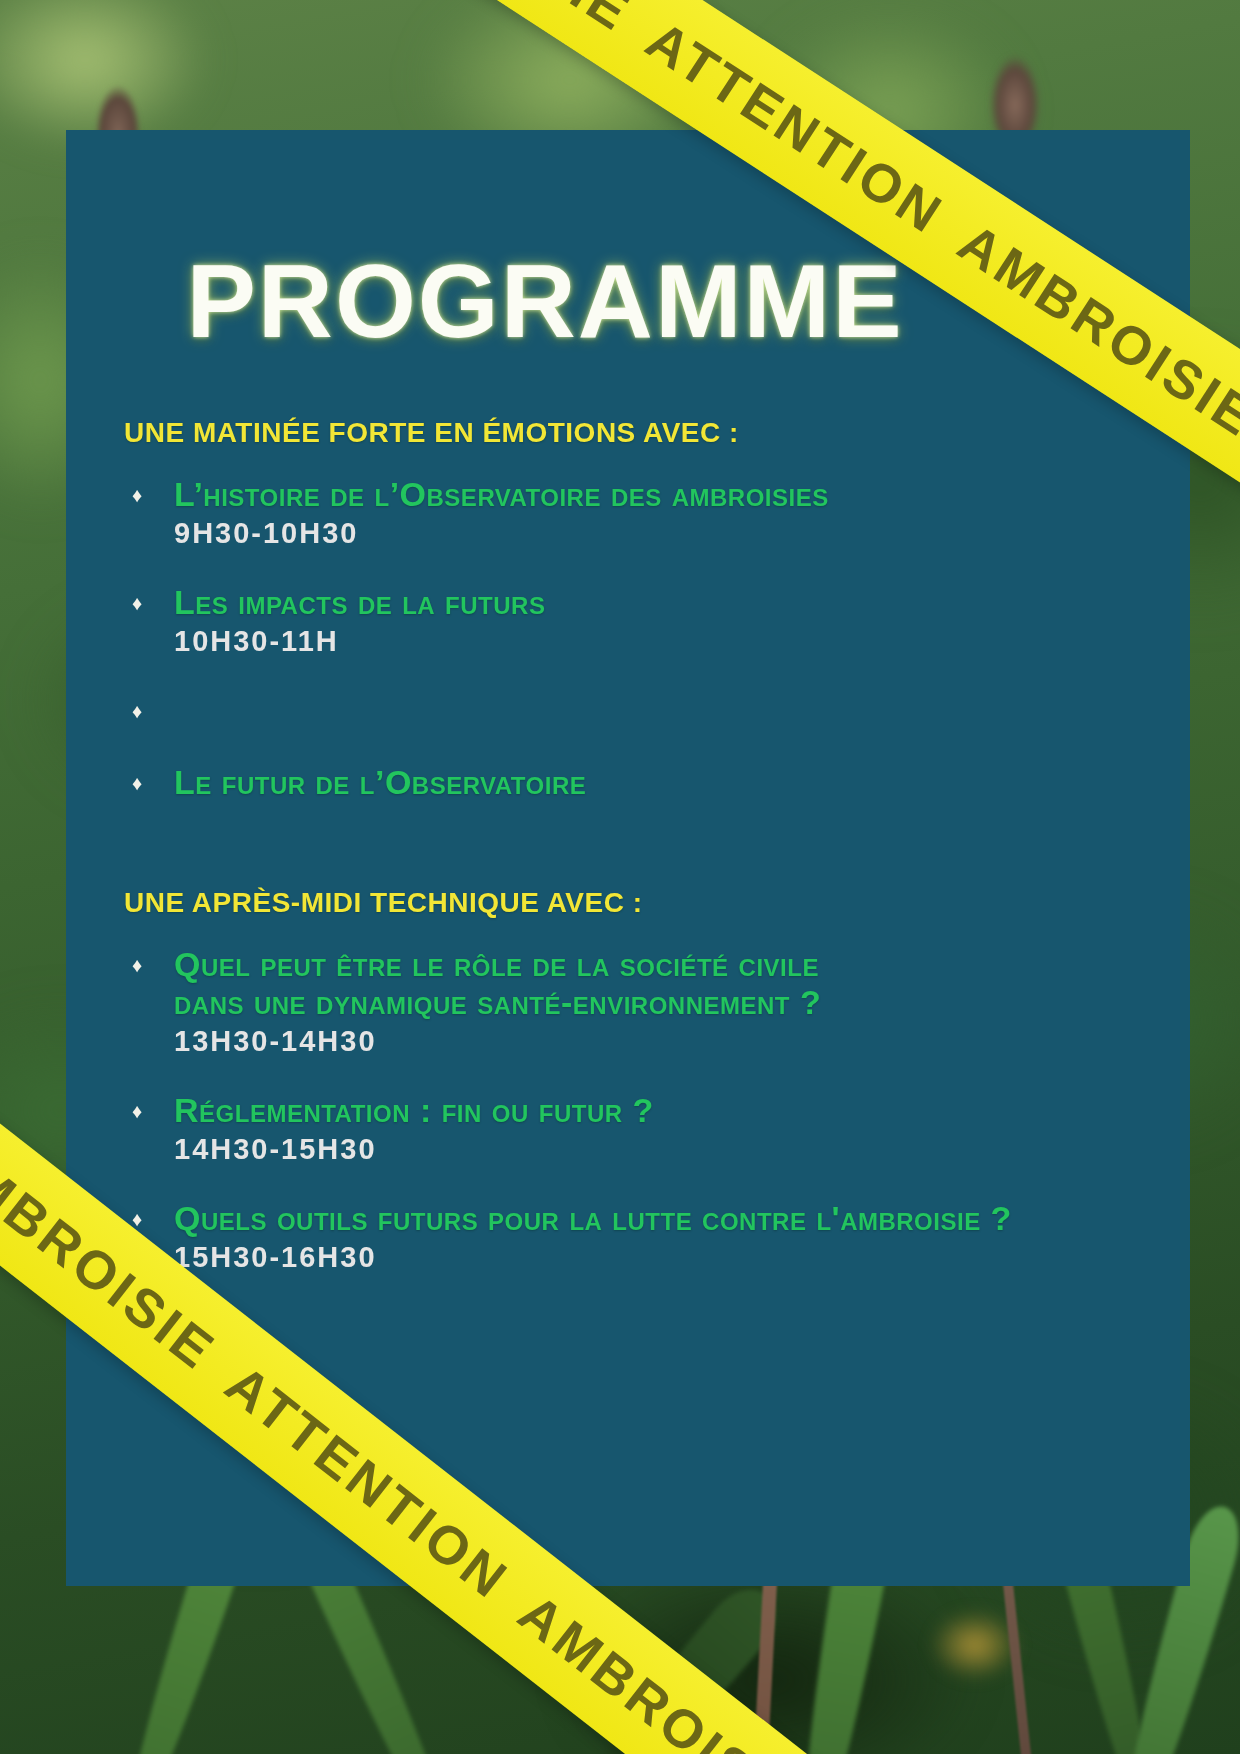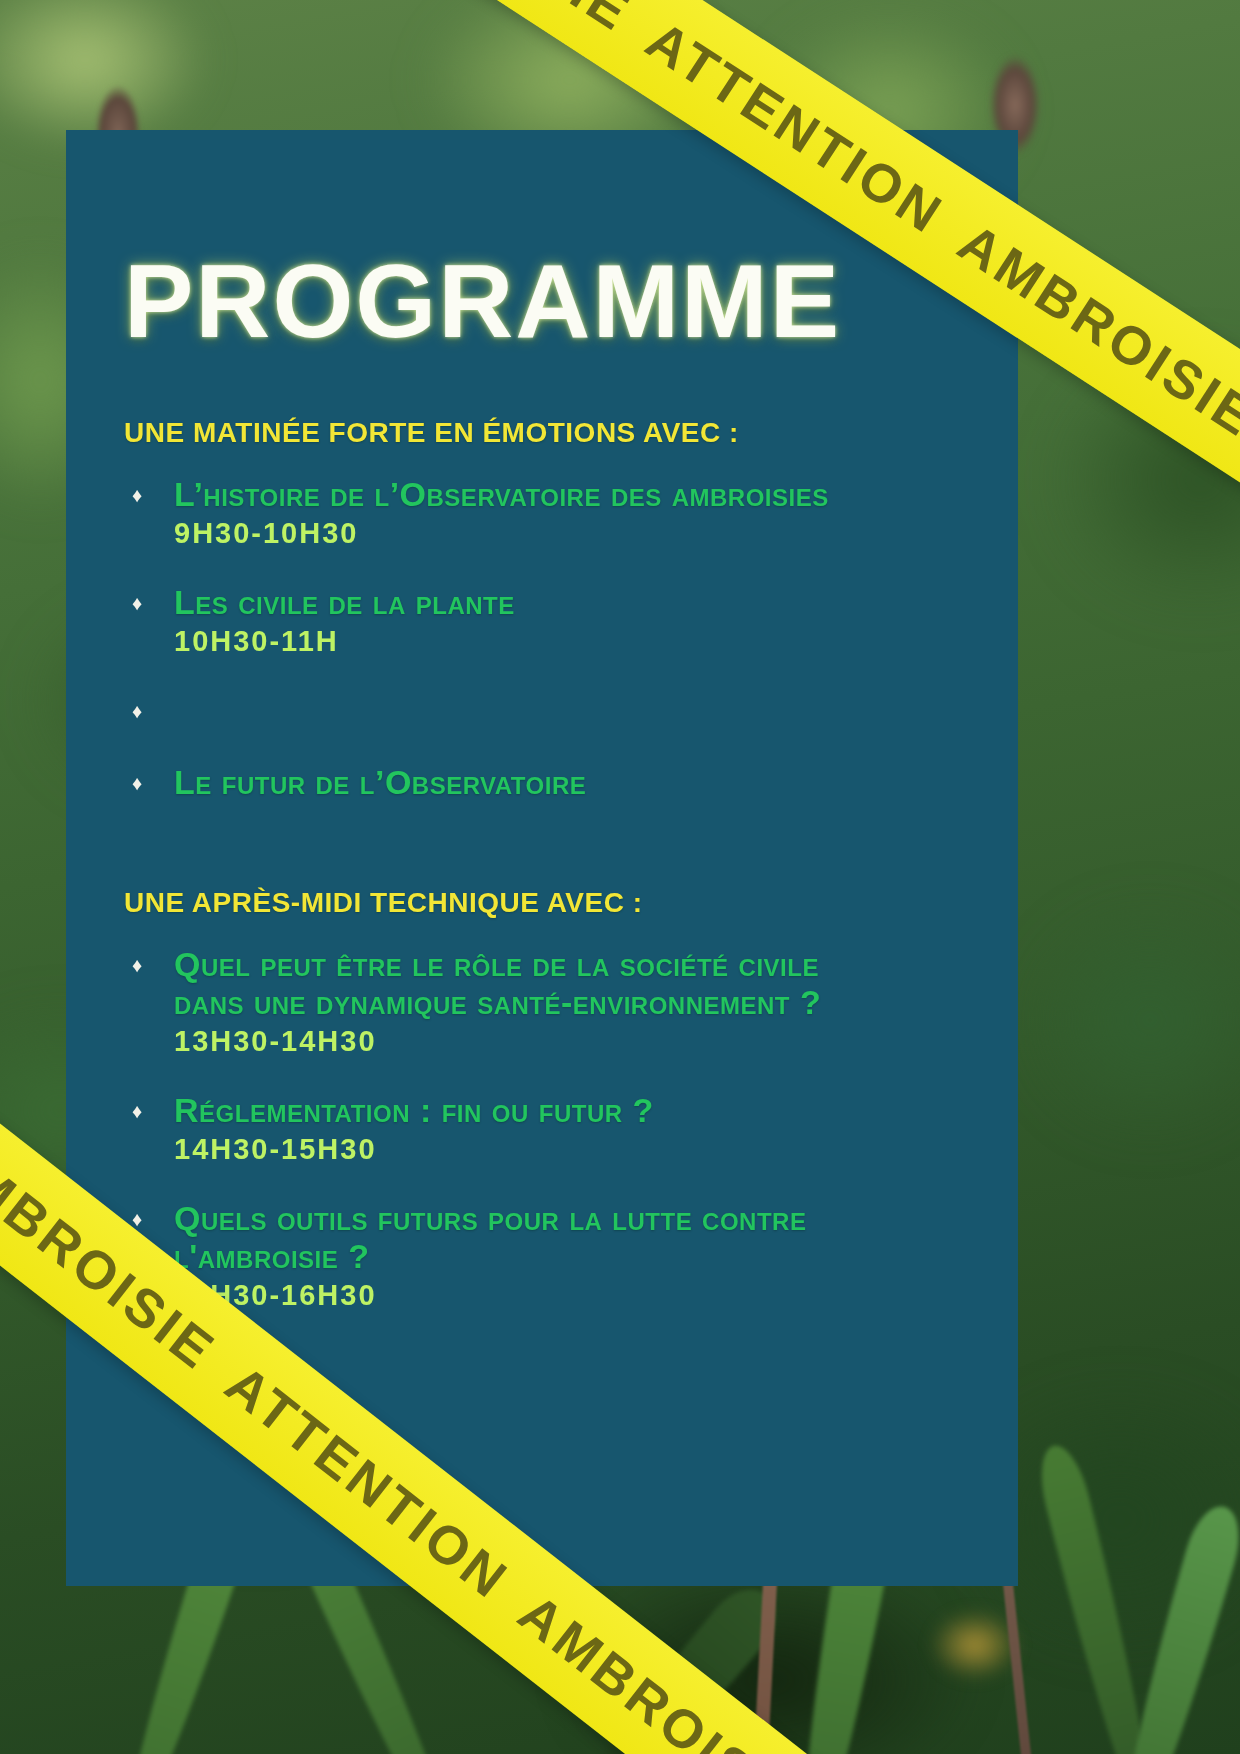--- a/index.html
+++ b/index.html
@@ -46,21 +46,21 @@
   .leaf5 { left:640px;  top:1560px; width:60px; height:300px; transform:rotate(40deg);  background:linear-gradient(#2f5526,#1c3617); }
   .leaf6 { left:1150px; top:1500px; width:50px; height:360px; transform:rotate(16deg);  background:linear-gradient(#58964a,#3c6b2e); }
   .stem { position:absolute; filter:blur(1px); border-radius:8px; }
   .stem1 { left:760px;  top:1430px; width:14px; height:420px; transform:rotate(3deg);
            background:linear-gradient(#8a6a55,#6b4a3a); }
   .stem2 { left:1010px; top:1500px; width:10px; height:300px; transform:rotate(-6deg);
            background:linear-gradient(#7a5f4e,#5c453a); }
 
   
   .panel {
-    position:absolute; left:66px; top:130px; width:952px; height:1456px;
+    position:absolute; left:66px; top:130px; width:1124px; height:1456px;
     background:#17566e; z-index:2;
   }
   .panel-content { padding:0 90px 0 58px; }
 
   .title {
     margin-top:112px; text-align:center; padding-right:134px;
     font-size:104px; font-weight:700; letter-spacing:2px;
     color:#fbfcf4;
     text-shadow:0 0 4px rgba(215,235,160,.95),
                 0 0 14px rgba(165,195,95,.8),
@@ -81,21 +81,21 @@
     color:#f2f1e8; font-size:20px; line-height:40px;
   }
   .item-label {
     font-size:34px; font-weight:700; letter-spacing:.5px;
     font-variant:small-caps; color:#22c55e; line-height:38px;
     white-space:pre-line;
     text-shadow:0 1px 2px rgba(0,40,30,.35);
   }
   .item-time {
     font-size:29px; font-weight:700; letter-spacing:2px;
-    color:#bef264; line-height:36px; margin-top:2px;
+    color:#e5e5e5; line-height:36px; margin-top:2px;
   }
 
   
   .tape {
     position:absolute; width:1600px; height:112px; z-index:5;
     background:linear-gradient(#f6ef2e,#f0e715);
     box-shadow:0 4px 14px rgba(0,0,0,.22);
     overflow:hidden;
   }
   .tape-text {
@@ -150,21 +150,21 @@
           <span class="bullet">♦</span>
           <div class="item-body">
             <div class="item-label">L’histoire de l’Observatoire des ambroisies</div>
             <div class="item-time">9H30-10H30</div>
           </div>
         </div>
 
         <div class="item">
           <span class="bullet">♦</span>
           <div class="item-body">
-            <div class="item-label">Les civile de la plante</div>
+            <div class="item-label">Les impacts de la futurs</div>
             <div class="item-time">10H30-11H</div>
           </div>
         </div>
 
         <div class="item">
           <span class="bullet">♦</span>
         </div>
 
         <div class="item">
           <span class="bullet">♦</span>

